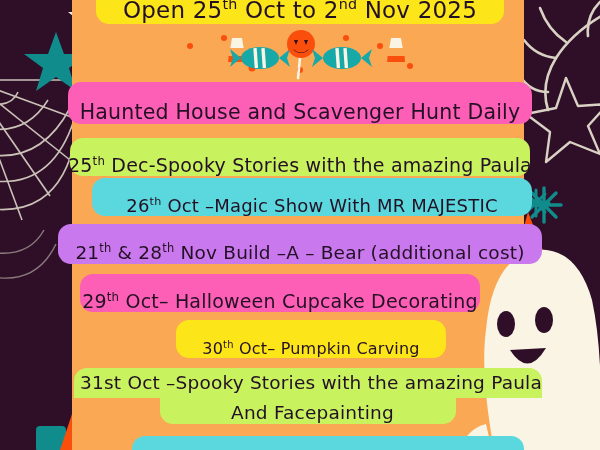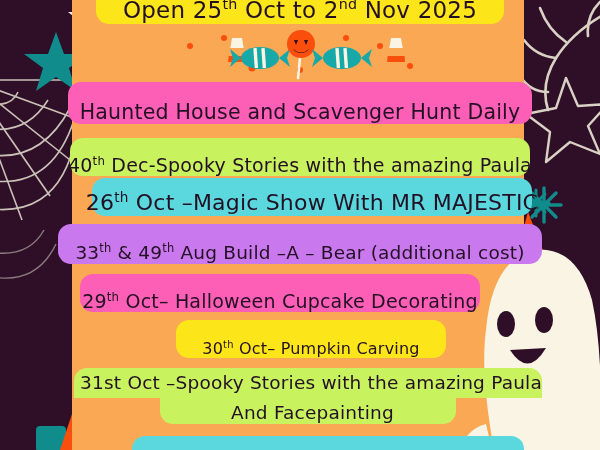--- a/index.html
+++ b/index.html
@@ -197,35 +197,35 @@
         <span>Nov 2025</span>
       </span>
     </div>
 
     <div class="banner" style="left:68px; top:82px; width:464px; height:42px; background:#FC5FB5; font-size:20.5px;">
       <span>Haunted House and Scavenger Hunt Daily</span>
     </div>
 
     <div class="banner" style="left:70px; top:138px; width:460px; height:38px; background:#C8F25E; font-size:19px;">
       <span>
-        <span>40</span><sup>th</sup><span> Dec-Spooky Stories with the amazing Paula</span>
-      </span>
-    </div>
-
-    <div class="banner" style="left:92px; top:178px; width:440px; height:38px; background:#5BD8DE; font-size:22px;">
+        <span>25</span><sup>th</sup><span> Dec-Spooky Stories with the amazing Paula</span>
+      </span>
+    </div>
+
+    <div class="banner" style="left:92px; top:178px; width:440px; height:38px; background:#5BD8DE; font-size:18px;">
       <span>
         <span>26</span><sup>th</sup><span> Oct     –Magic Show With MR MAJESTIC</span>
       </span>
     </div>
 
     <div class="banner" style="left:58px; top:224px; width:484px; height:40px; background:#CA78EE; font-size:18.5px;">
       <span>
-        <span>33</span><sup>th</sup>
+        <span>21</span><sup>th</sup>
         &amp;
-        <span>49</span><sup>th</sup><span>  Aug   Build –A – Bear (additional cost)</span>
+        <span>28</span><sup>th</sup><span>  Nov   Build –A – Bear (additional cost)</span>
       </span>
     </div>
 
     <div class="banner" style="left:80px; top:274px; width:400px; height:38px; background:#FC5FB5; font-size:19px;">
       <span>
         <span>29</span><sup>th</sup><span> Oct– Halloween Cupcake Decorating</span>
       </span>
     </div>
 
     <div class="banner" style="left:176px; top:320px; width:270px; height:38px; background:#FCE519; font-size:16px;">

